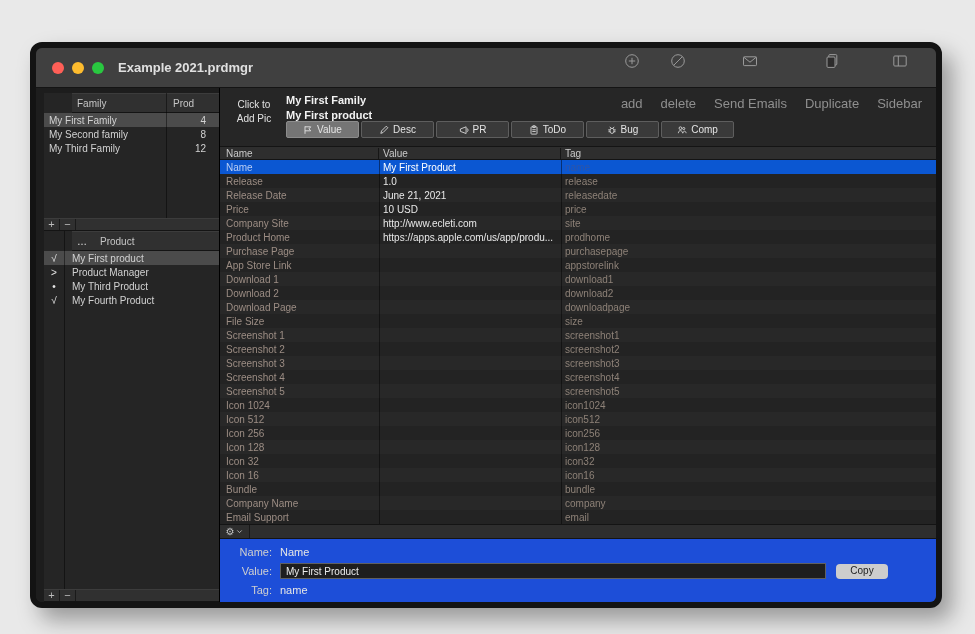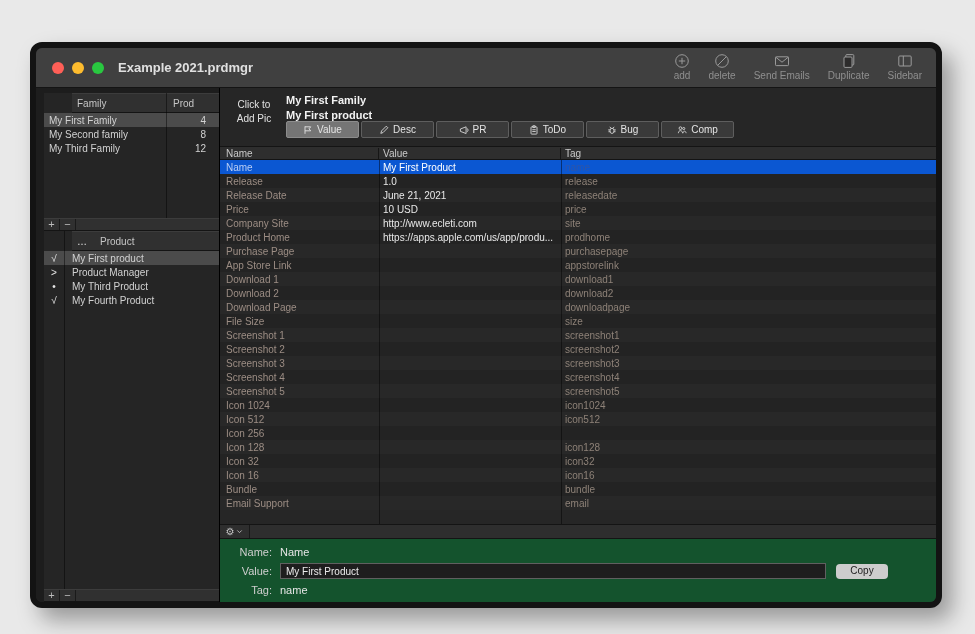--- a/index.html
+++ b/index.html
@@ -15,21 +15,21 @@
   
   .titlebar { flex:0 0 40px; background:#404040; border-bottom:1px solid #141414;
     display:flex; align-items:center; position:relative; }
   .lights { display:flex; gap:8px; margin-left:16px; }
   .light { width:12px; height:12px; border-radius:50%; }
   .light.red{background:#ff5f57}.light.yellow{background:#febc2e}.light.green{background:#29c840}
   .win-title { margin-left:14px; font-size:13px; font-weight:bold; color:#e0e0e0; }
   .toolbar { position:absolute; right:14px; top:5px; display:flex; gap:18px; }
   .tool { display:flex; flex-direction:column; align-items:center; gap:1px; cursor:default; }
   .tool svg { width:16px; height:16px; }
-  .tool .tlabel { font-size:10px; color:#8f8f8f; white-space:nowrap; }
+  .tool .tlabel { font-size:13px; color:#8f8f8f; white-space:nowrap;margin-top:26px; }
 
   
   .content { flex:1; display:flex; min-height:0; }
 
   
   .sidebar { width:184px; background:#1d1d1d; border-right:1px solid #000; position:relative; flex:0 0 184px; }
   .stable { position:absolute; left:8px; right:0; background:#252525; font-size:10px; color:#d2d2d2; overflow:hidden; }
   .family-table { top:5px; height:125px; }
   .product-table { top:143px; height:358px; }
   .stable-header { height:20px; background:#303030; border-top:1px solid #3c3c3c; border-bottom:1px solid #141414; display:flex; align-items:center; color:#c6c6c6;margin-left:28px; }
@@ -76,21 +76,21 @@
   .gc-tag { flex:1; padding-left:4px; color:#8d8177; white-space:nowrap; overflow:hidden; }
   .grid-rows div.grow.selected .gc-name { color:#b9cdf4; }
   .grid-rows div.grow.selected .gc-value { color:#ffffff; }
   .grid-rows div.grow.selected .gc-tag { color:#2e55a8; }
 
   .gearbar { flex:0 0 15px; background:#2e2e2e; border-top:1px solid #141414; border-bottom:1px solid #141414;
     display:flex; align-items:stretch; }
   .gear-btn { width:30px; display:flex; align-items:center; justify-content:center; gap:2px;
     border-right:1px solid #191919; color:#c4c4c4; font-size:10px; cursor:default; }
 
-  .detail { flex:1; background:#14532d; padding-top:7px; font-size:11px; }
+  .detail { flex:1; background:#1d4ed8; padding-top:7px; font-size:11px; }
   .drow { display:flex; align-items:center; margin-bottom:5px; }
   .dlabel { width:52px; text-align:right; margin-right:8px; color:#cfcfcf; }
   .dvalue { color:#e6e6e6; }
   .dinput { width:546px; height:16px; background:#1e1e1e; border:1px solid #606060;
     color:#ececec; font-size:10px; padding:0 5px; font-family:"Liberation Sans", sans-serif; }
   .copy-btn { margin-left:10px; width:52px; height:15px; background:#cdcdcd; color:#1d1d1d;
     border:none; border-radius:4px; font-size:10px; line-height:14px; text-align:center;
     font-family:"Liberation Sans", sans-serif; cursor:default; }
 </style>
 </head>
@@ -396,20 +396,21 @@
 
             <div class="grow">
               <div class="gc-name">Icon 512</div>
               <div class="gc-value"></div>
               <div class="gc-tag">icon512</div>
             </div>
 
             <div class="grow">
               <div class="gc-name">Icon 256</div>
               <div class="gc-value"></div>
+              <div class="gc-tag">icon256</div>
             </div>
 
             <div class="grow">
               <div class="gc-name">Icon 128</div>
               <div class="gc-value"></div>
               <div class="gc-tag">icon128</div>
             </div>
 
             <div class="grow">
               <div class="gc-name">Icon 32</div>
@@ -422,20 +423,25 @@
               <div class="gc-value"></div>
               <div class="gc-tag">icon16</div>
             </div>
 
             <div class="grow">
               <div class="gc-name">Bundle</div>
               <div class="gc-value"></div>
               <div class="gc-tag">bundle</div>
             </div>
 
+            <div class="grow">
+              <div class="gc-name">Company Name</div>
+              <div class="gc-value"></div>
+              <div class="gc-tag">company</div>
+            </div>
 
             <div class="grow">
               <div class="gc-name">Email Support</div>
               <div class="gc-value"></div>
               <div class="gc-tag">email</div>
             </div>
           </div>
 
         <div class="gearbar">
           <div class="gear-btn">

